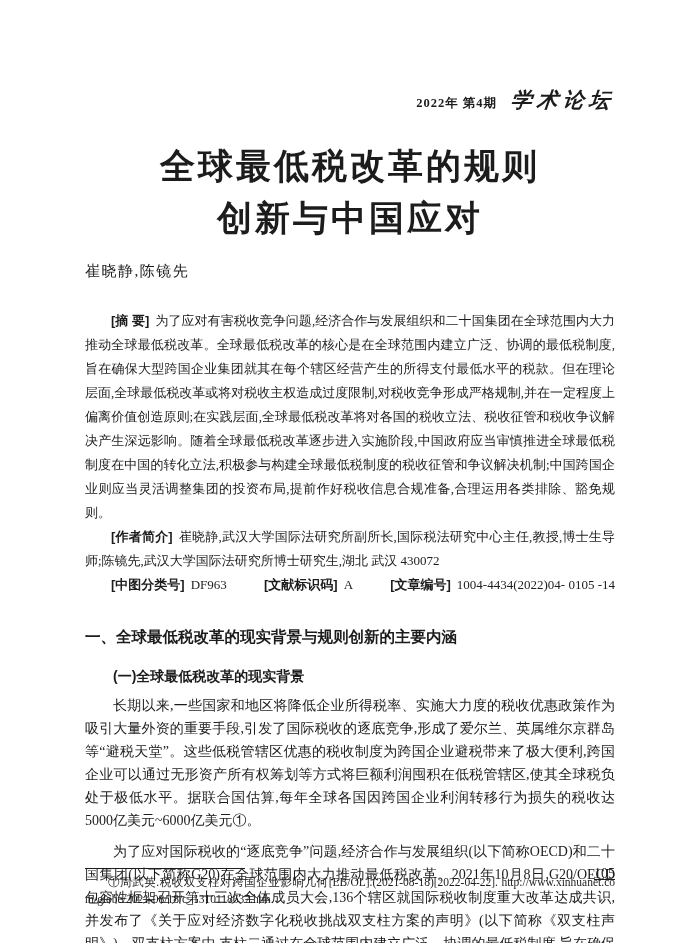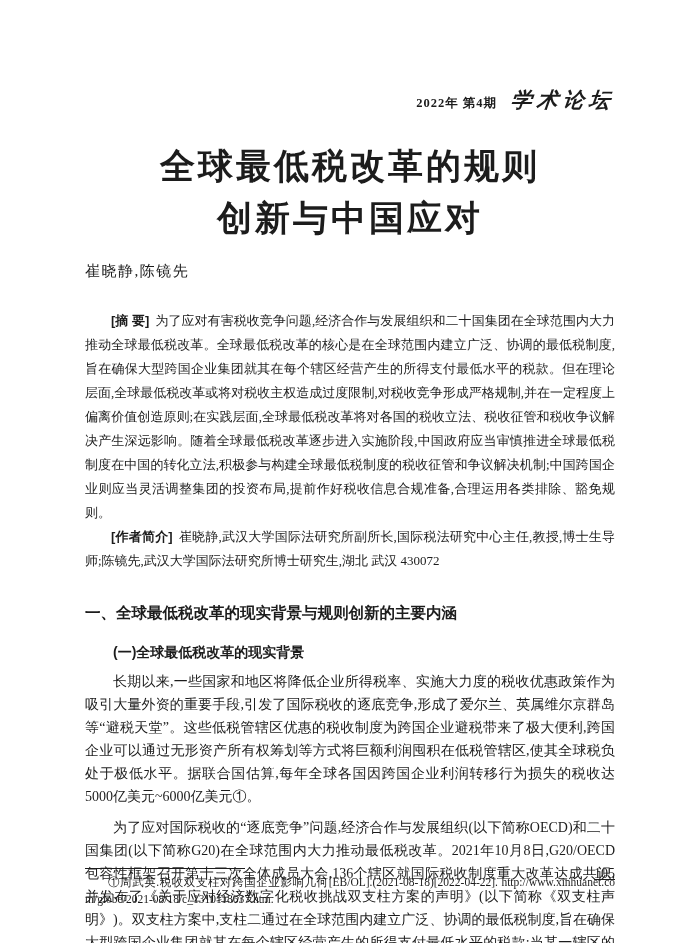--- a/index.html
+++ b/index.html
@@ -147,20 +147,31 @@
 
     <div class="authors">崔晓静,陈镜先</div>
 
     <div class="meta-block">
       <p class="meta-para">
         <span class="meta-label">[摘 要]</span><span class="meta-text">为了应对有害税收竞争问题,经济合作与发展组织和二十国集团在全球范围内大力推动全球最低税改革。全球最低税改革的核心是在全球范围内建立广泛、协调的最低税制度,旨在确保大型跨国企业集团就其在每个辖区经营产生的所得支付最低水平的税款。但在理论层面,全球最低税改革或将对税收主权造成过度限制,对税收竞争形成严格规制,并在一定程度上偏离价值创造原则;在实践层面,全球最低税改革将对各国的税收立法、税收征管和税收争议解决产生深远影响。随着全球最低税改革逐步进入实施阶段,中国政府应当审慎推进全球最低税制度在中国的转化立法,积极参与构建全球最低税制度的税收征管和争议解决机制;中国跨国企业则应当灵活调整集团的投资布局,提前作好税收信息合规准备,合理运用各类排除、豁免规则。</span>
       </p>
       <p class="meta-para">
         <span class="meta-label">[作者简介]</span><span class="meta-text">崔晓静,武汉大学国际法研究所副所长,国际税法研究中心主任,教授,博士生导师;陈镜先,武汉大学国际法研究所博士研究生,湖北  武汉  430072</span>
       </p>
+      <div class="class-row">
+        <span class="class-item">
+          <span class="meta-label">[中图分类号]</span><span>DF963</span>
+        </span>
+        <span class="class-item">
+          <span class="meta-label">[文献标识码]</span><span>A</span>
+        </span>
+        <span class="class-item">
+          <span class="meta-label">[文章编号]</span><span>1004-4434(2022)04- 0105 -14</span>
+        </span>
+      </div>
     </div>
 
     <h2 class="section-heading">一、全球最低税改革的现实背景与规则创新的主要内涵</h2>
     <h3 class="sub-heading">(一)全球最低税改革的现实背景</h3>
 
     <p class="body-para">长期以来,一些国家和地区将降低企业所得税率、实施大力度的税收优惠政策作为吸引大量外资的重要手段,引发了国际税收的逐底竞争,形成了爱尔兰、英属维尔京群岛等“避税天堂”。这些低税管辖区优惠的税收制度为跨国企业避税带来了极大便利,跨国企业可以通过无形资产所有权筹划等方式将巨额利润囤积在低税管辖区,使其全球税负处于极低水平。据联合国估算,每年全球各国因跨国企业利润转移行为损失的税收达5000亿美元~6000亿美元①。</p>
     <p class="body-para">为了应对国际税收的“逐底竞争”问题,经济合作与发展组织(以下简称OECD)和二十国集团(以下简称G20)在全球范围内大力推动最低税改革。2021年10月8日,G20/OECD包容性框架召开第十三次全体成员大会,136个辖区就国际税收制度重大改革达成共识,并发布了《关于应对经济数字化税收挑战双支柱方案的声明》(以下简称《双支柱声明》)。双支柱方案中,支柱二通过在全球范围内建立广泛、协调的最低税制度,旨在确保大型跨国企业集团就其在每个辖区经营产生的所得支付最低水平的税款;当某一辖区的有效税率低于15%的最低税率时,对在该辖区内产生的利润征收补足税。</p>
 
   </div>
 

